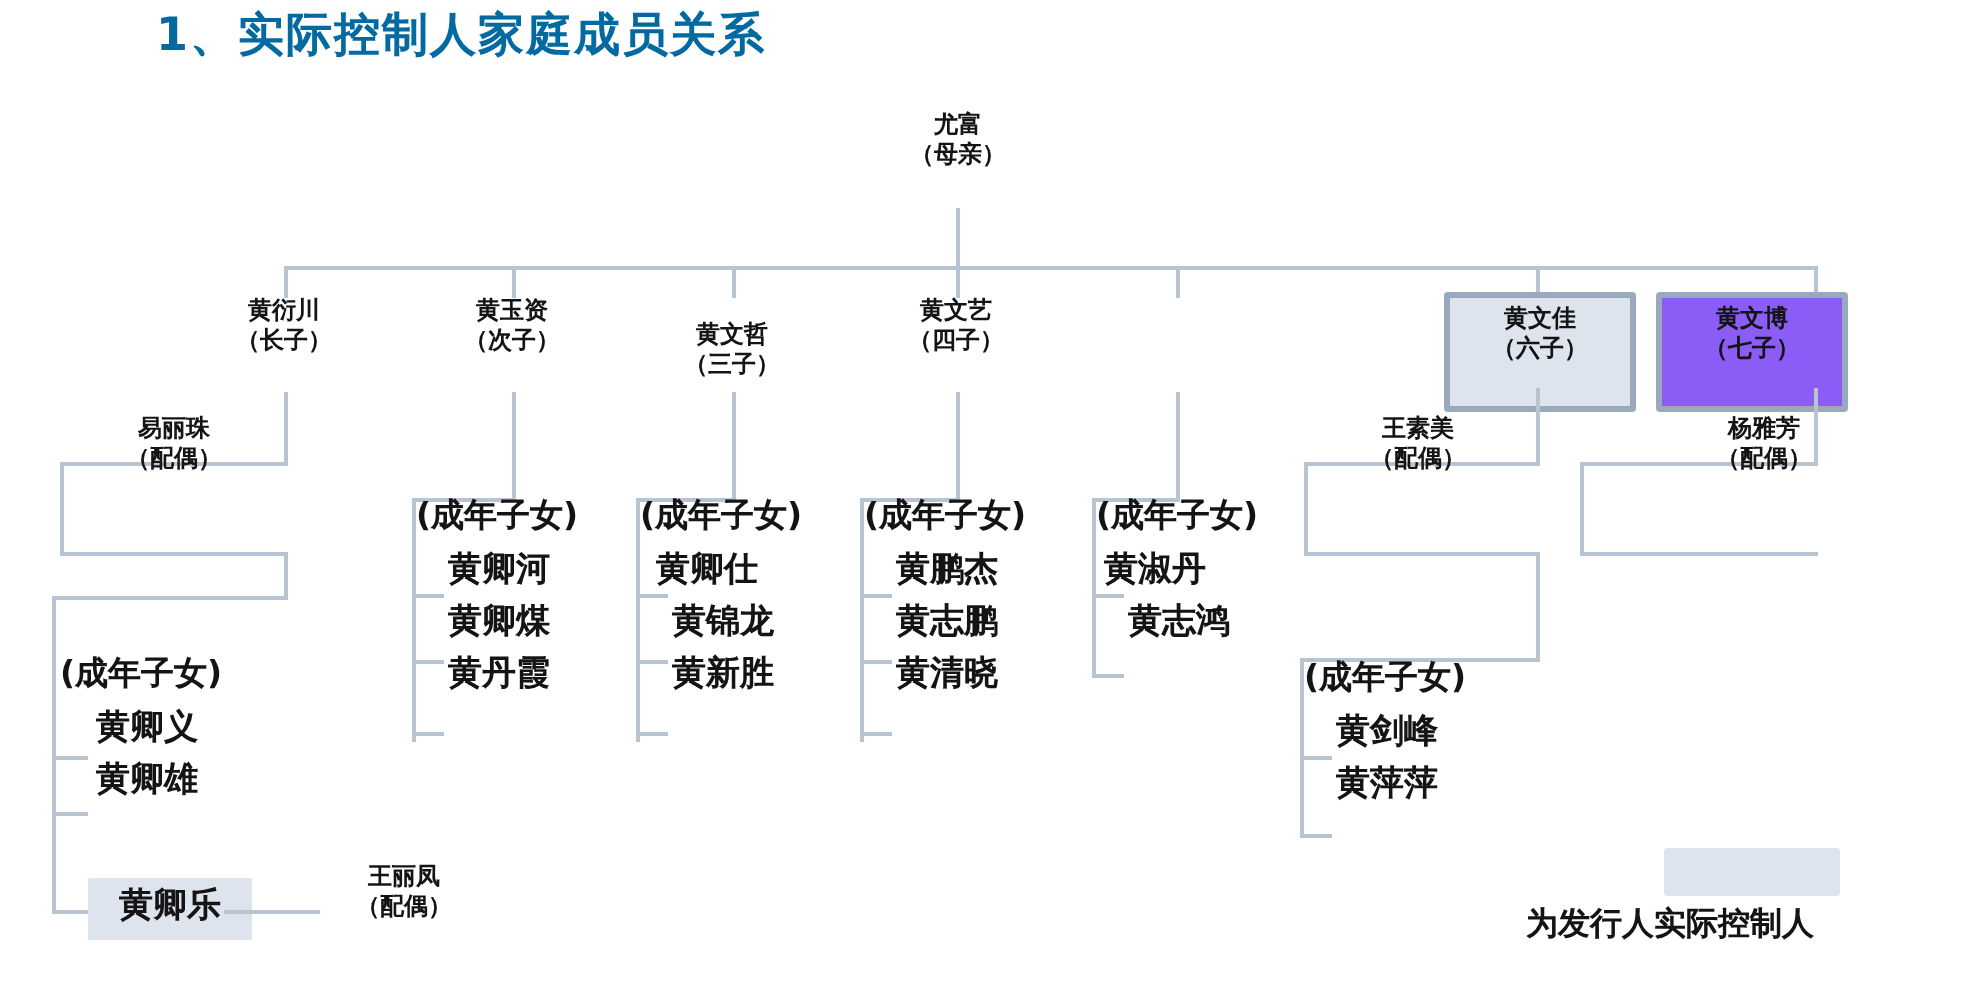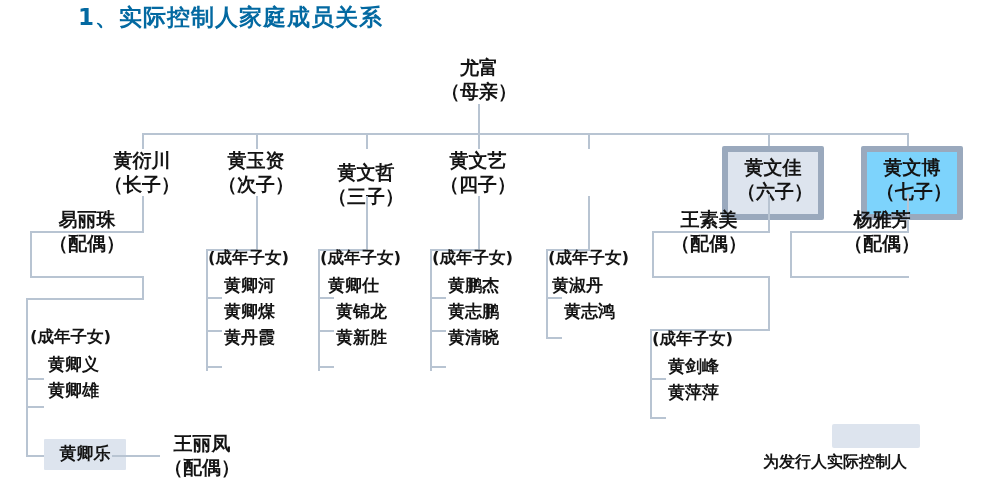--- a/index.html
+++ b/index.html
@@ -19,33 +19,33 @@
     position:absolute;left:78px;top:2px;
     font-size:23px;font-weight:700;letter-spacing:1px;
     color:#0369a1;white-space:nowrap;
   }
 
   
   .node{
     position:absolute;
     text-align:center;
     line-height:1.28;
-    font-size:19px;
+    font-size:12px;
     font-weight:700;
     color:#141414;
     white-space:nowrap;
   }
   .node .l1,.node .l2{display:block;}
 
   
   .chip{
     background:#dde4ee;
-    border:6px solid #a3a3a3;
+    border:3px solid #a3a3a3;
     border-radius:2px;
-    padding:3px 9px 10px 9px;
+    padding:3px 9px 20px 9px;
   }
   .chip-plain{
     background:#dfe5ef;
     border:none;
     border-radius:1px;
     padding:4px 10px 5px 10px;
   }
 
   
   .listblock{
@@ -129,21 +129,21 @@
     <span class="l1">黄文艺</span>
     <span class="l2">（四子）</span>
   </div>
 
 
   <div class="node chip" style="left: 722px; top: 146px; width: 72px; background: rgb(221, 228, 238); border-color: rgb(154, 169, 189);">
     <span class="l1">黄文佳</span>
     <span class="l2">（六子）</span>
   </div>
 
-  <div class="node chip" style="left: 861px; top: 146px; width: 72px; background: #7dd3fc; border-color: rgb(154, 169, 189);">
+  <div class="node chip" style="left: 828px; top: 146px; width: 72px; background: #8b5cf6; border-color: rgb(154, 169, 189);">
     <span class="l1">黄文博</span>
     <span class="l2">（七子）</span>
   </div>
 
   <div class="ln v" style="left: 142px; top: 196px; height: 36px; background: rgb(184, 196, 210);"></div>
 
   <div class="ln h" style="left: 30px; top: 231px; width: 114px; background: rgb(184, 196, 210);"></div>
   <div class="ln v" style="left: 30px; top: 231px; height: 46px; background: rgb(184, 196, 210);"></div>
   <div class="ln h" style="left: 30px; top: 276px; width: 114px; background: rgb(184, 196, 210);"></div>
   <div class="ln v" style="left: 142px; top: 276px; height: 22px; background: rgb(184, 196, 210);"></div>

